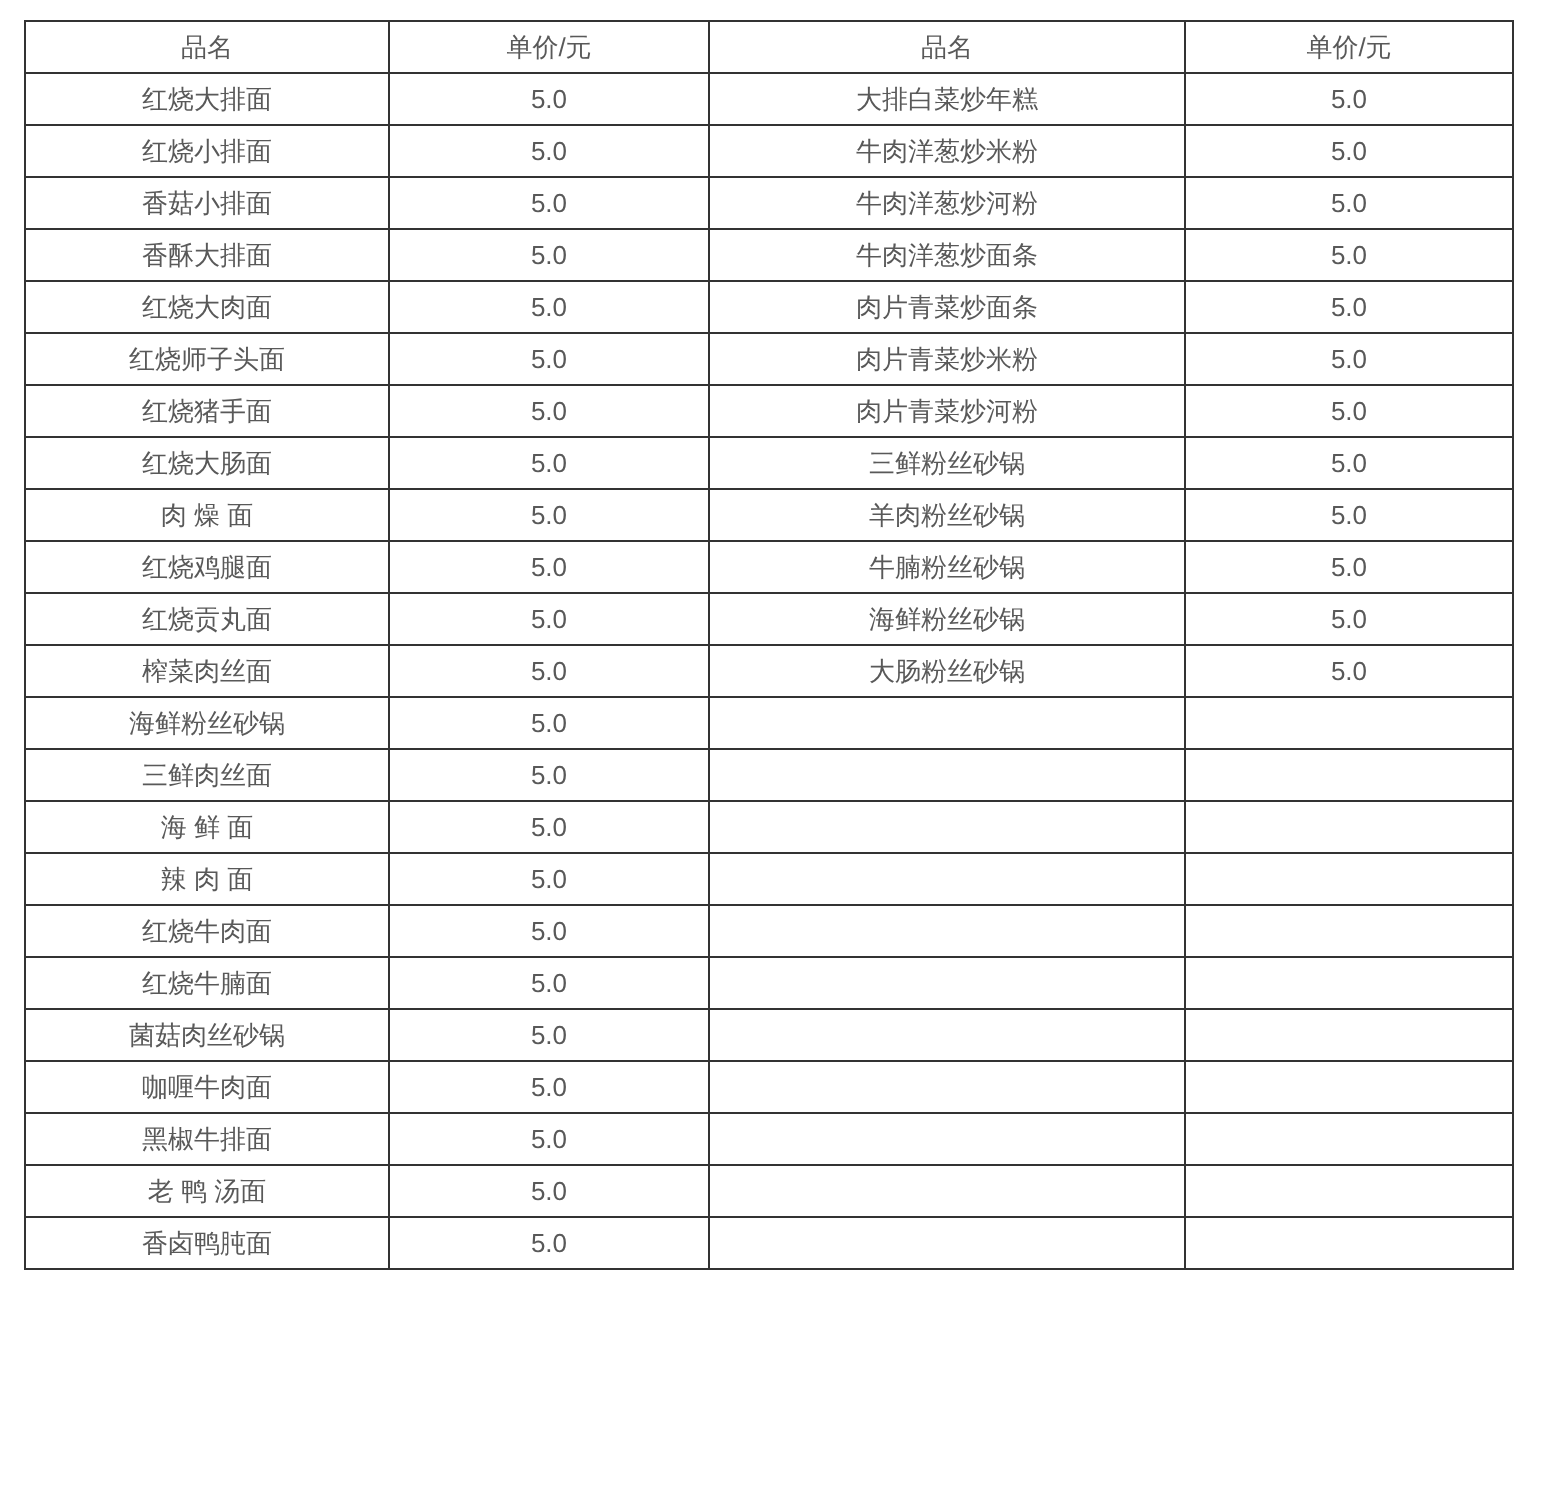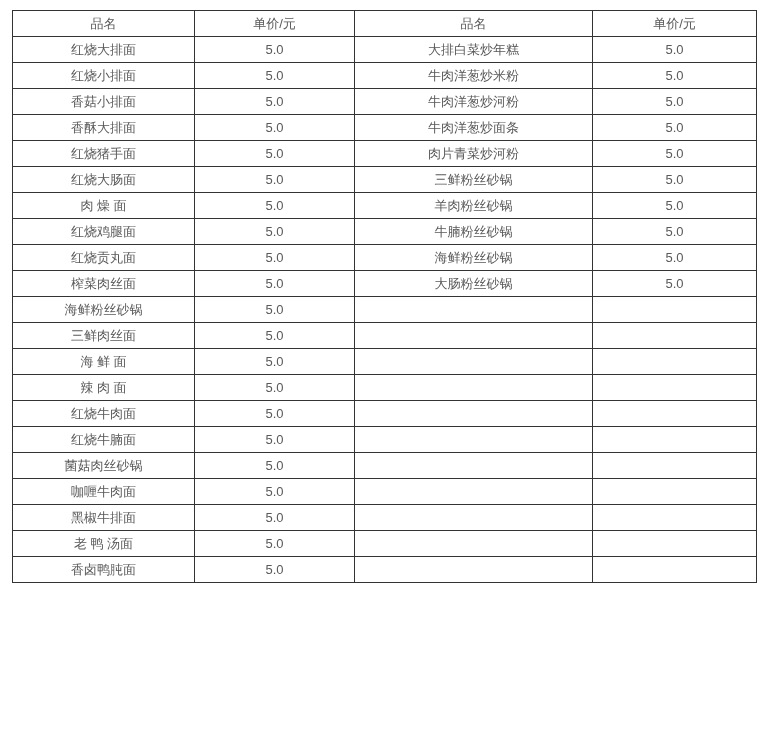--- a/index.html
+++ b/index.html
@@ -83,20 +83,32 @@
           <td>牛肉洋葱炒河粉</td>
           <td>5.0</td>
         </tr>
         <tr>
           <td>香酥大排面</td>
           <td>5.0</td>
           <td>牛肉洋葱炒面条</td>
           <td>5.0</td>
         </tr>
         <tr>
+          <td>红烧大肉面</td>
+          <td>5.0</td>
+          <td>肉片青菜炒面条</td>
+          <td>5.0</td>
+        </tr>
+        <tr>
+          <td>红烧师子头面</td>
+          <td>5.0</td>
+          <td>肉片青菜炒米粉</td>
+          <td>5.0</td>
+        </tr>
+        <tr>
           <td>红烧猪手面</td>
           <td>5.0</td>
           <td>肉片青菜炒河粉</td>
           <td>5.0</td>
         </tr>
         <tr>
           <td>红烧大肠面</td>
           <td>5.0</td>
           <td>三鲜粉丝砂锅</td>
           <td>5.0</td>

